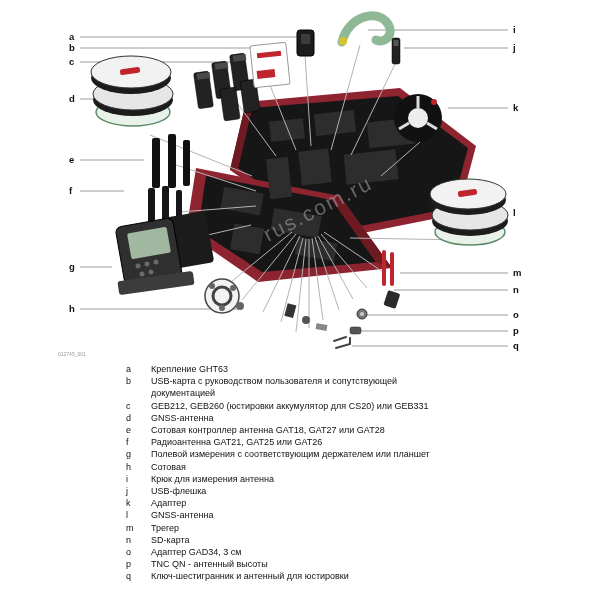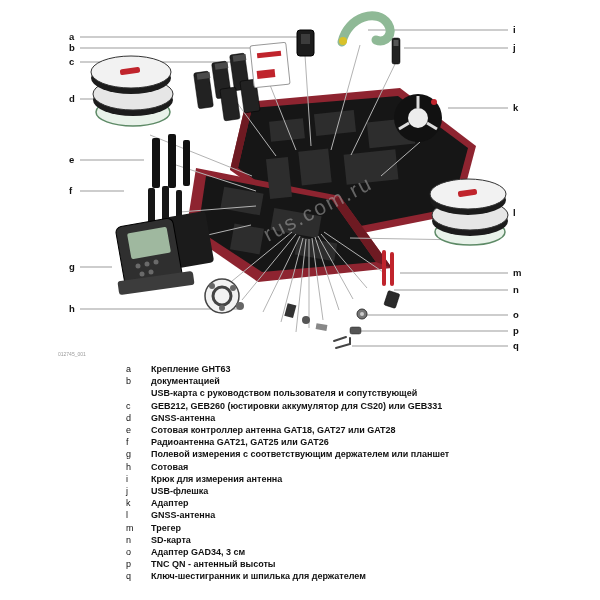--- a/index.html
+++ b/index.html
@@ -4,21 +4,21 @@
 <style>
   html,body{margin:0;padding:0;}
   body{
     width:600px;height:600px;background:#ffffff;position:relative;overflow:hidden;
     font-family:"Liberation Sans", sans-serif;color:#111;
   }
   .diagram-wrap{position:absolute;left:0;top:0;width:600px;height:362px;}
   .legend{position:absolute;left:126px;top:363px;width:420px;}
   .lrow{display:flex;align-items:flex-start;font-size:9px;line-height:12.2px;color:#111;}
   .ll{flex:0 0 25px;width:25px;}
-  .lt{flex:1;font-weight:bold;}
+  .lt{flex:1;}
   .line{display:block;}
 </style>
 </head>
 <body>
 
 <div class="diagram-wrap">
 <svg width="600" height="362" viewBox="0 0 600 362" xmlns="http://www.w3.org/2000/svg">
 
   <g stroke="#9b9b9b" stroke-width="1">
     <line x1="80" y1="37" x2="297" y2="37"></line>
@@ -252,22 +252,22 @@
   <div class="lrow">
     <span class="ll">a</span>
     <span class="lt">
         <span class="line">Крепление GHT63</span>
         <span class="line"></span>
       </span>
   </div>
   <div class="lrow">
     <span class="ll">b</span>
     <span class="lt">
+        <span class="line">USB-карта с руководством пользователя и сопутствующей</span>
         <span class="line">документацией</span>
-        <span class="line">USB-карта с руководством пользователя и сопутствующей</span>
       </span>
   </div>
   <div class="lrow">
     <span class="ll">c</span>
     <span class="lt">
         <span class="line">GEB212, GEB260 (юстировки аккумулятор для CS20) или GEB331</span>
         <span class="line"></span>
       </span>
   </div>
   <div class="lrow">
@@ -357,17 +357,17 @@
   <div class="lrow">
     <span class="ll">p</span>
     <span class="lt">
         <span class="line">TNC QN - антенный высоты</span>
         <span class="line"></span>
       </span>
   </div>
   <div class="lrow">
     <span class="ll">q</span>
     <span class="lt">
-        <span class="line">Ключ-шестигранник и шпилька для держателем</span>
+        <span class="line">Ключ-шестигранник и антенный для юстировки</span>
         <span class="line"></span>
       </span>
   </div>
 </div>
 
 </body></html>

